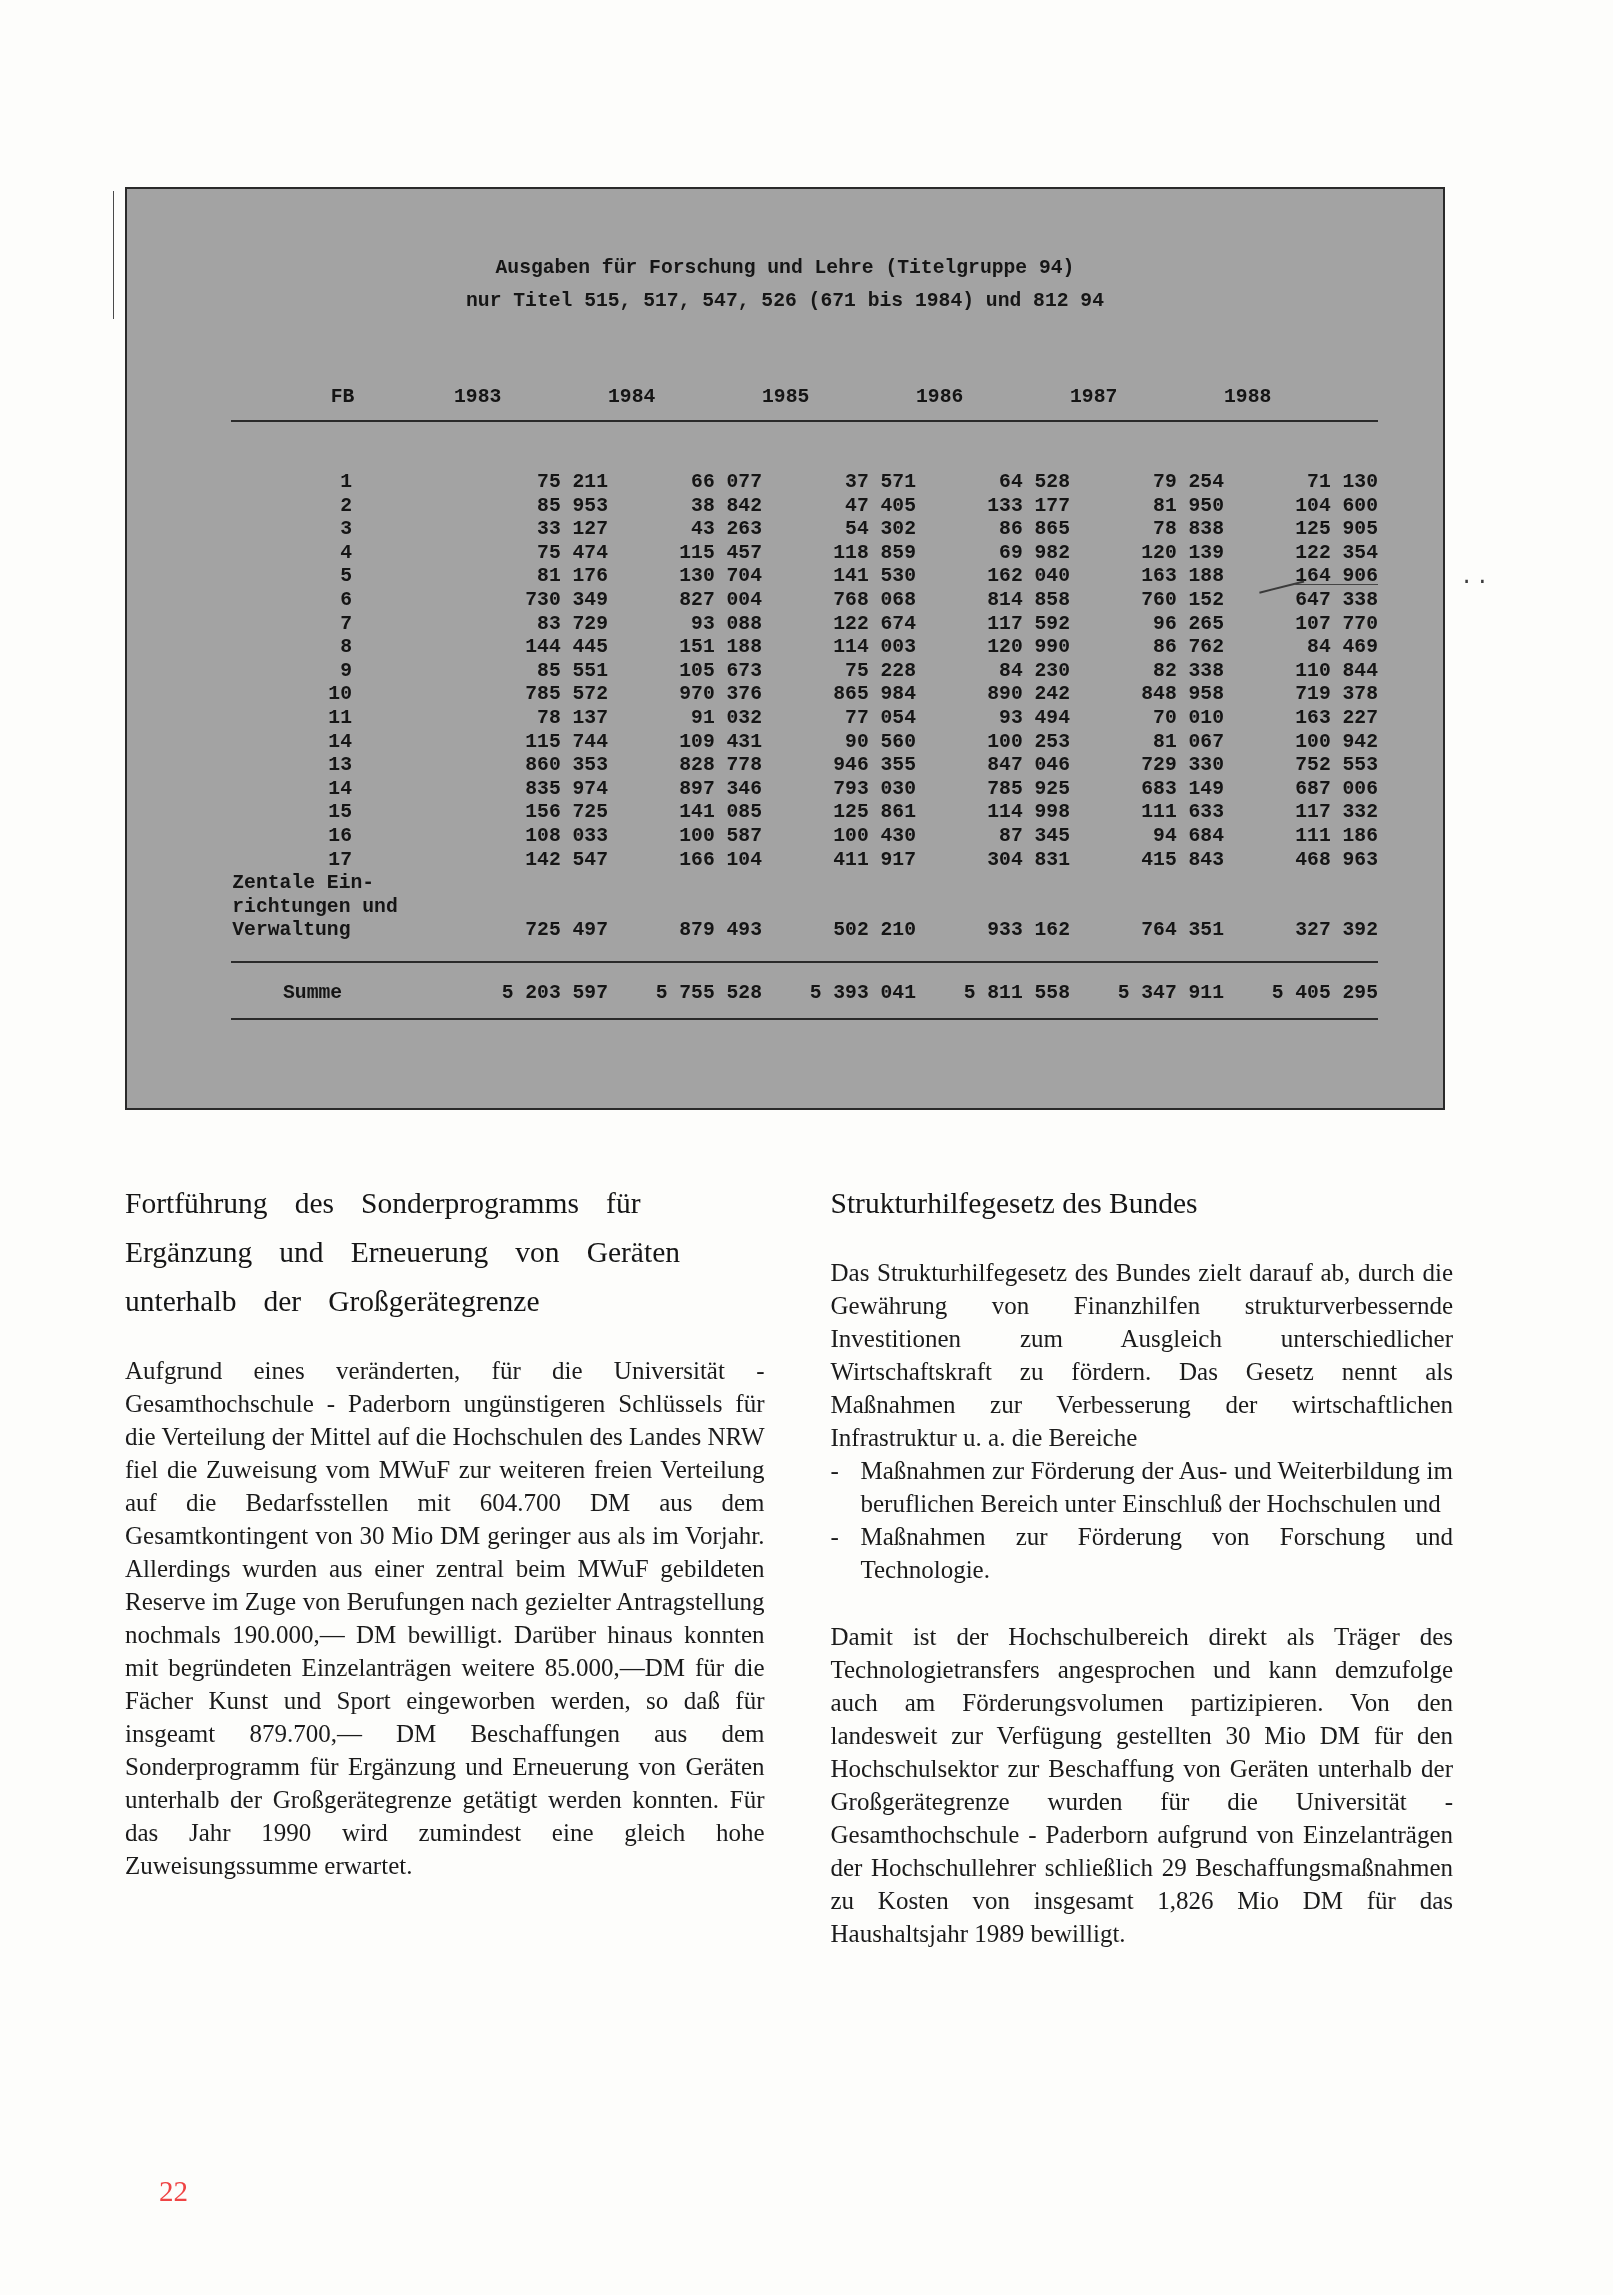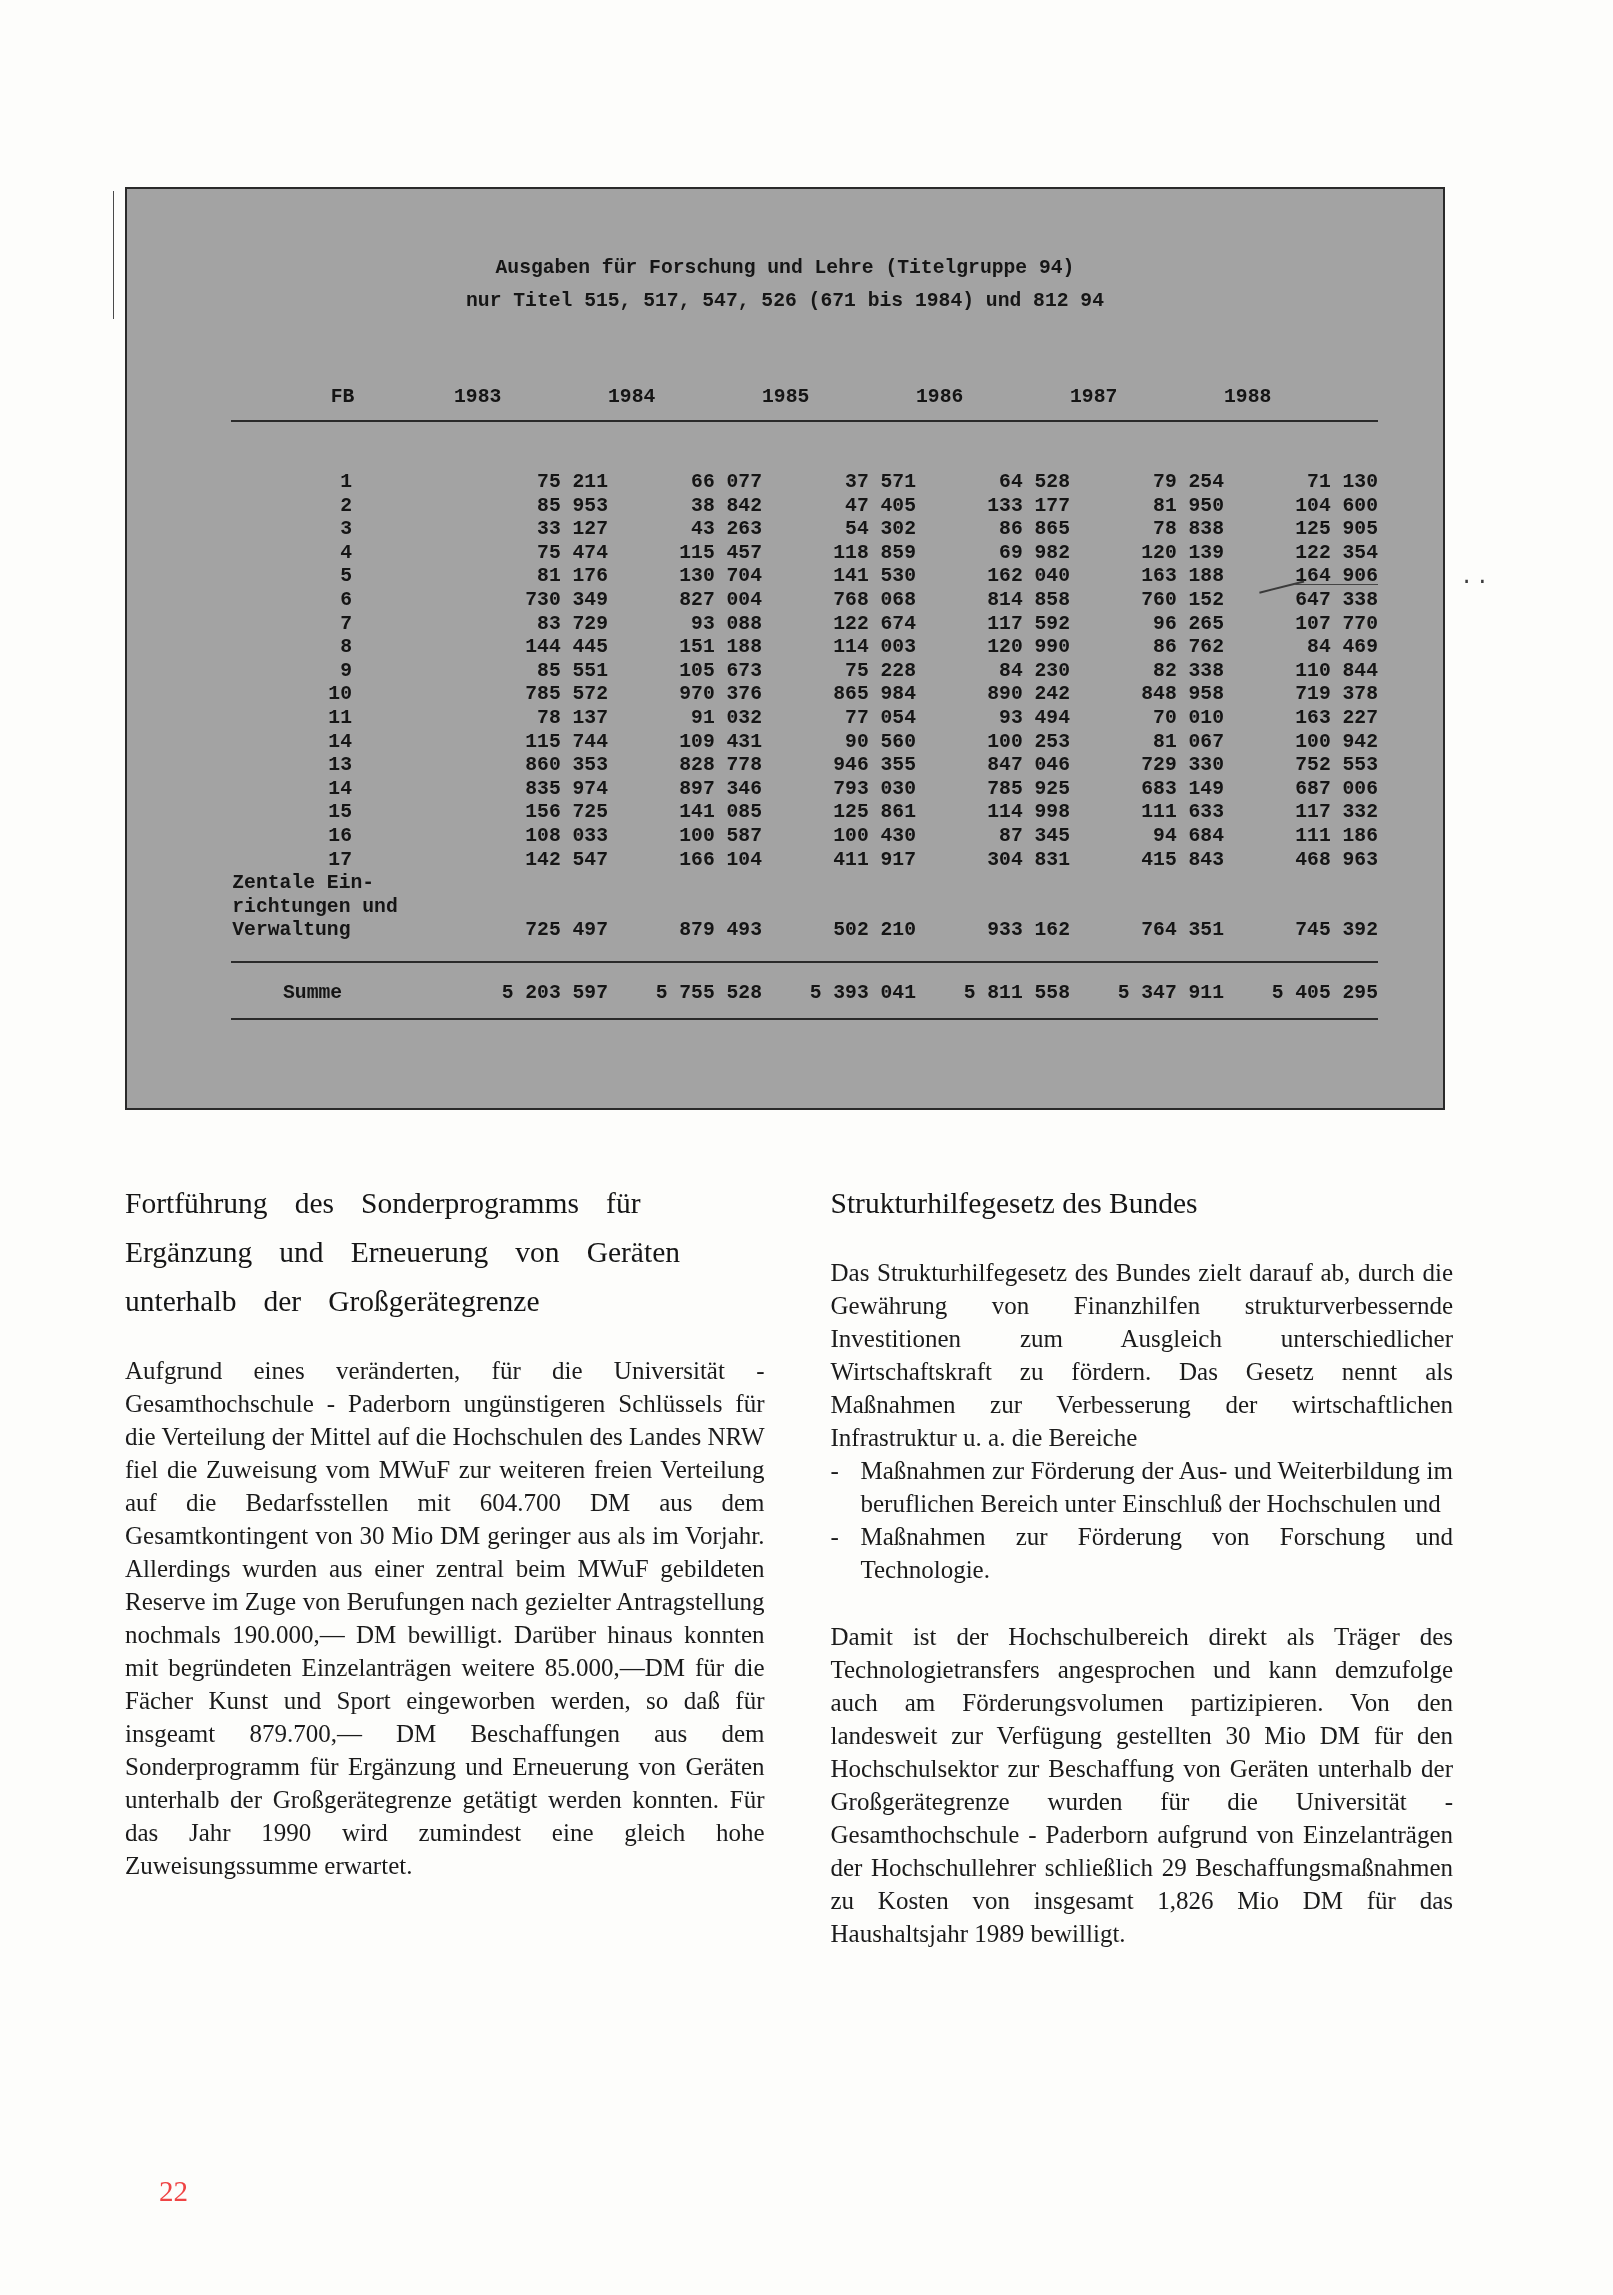--- a/index.html
+++ b/index.html
@@ -329,21 +329,21 @@
           </tr>
           <tr>
             <td class="fb-label text">Zentale Ein-
 richtungen und
 Verwaltung</td>
             <td class="val">725 497</td>
             <td class="val">879 493</td>
             <td class="val">502 210</td>
             <td class="val">933 162</td>
             <td class="val">764 351</td>
-            <td class="val">745 392</td>
+            <td class="val">327 392</td>
           </tr>
         </tbody>
       <tbody class="summe">
         <tr>
             <td class="fb-label summe-label">Summe</td>
             <td class="val">5 203 597</td>
             <td class="val">5 755 528</td>
             <td class="val">5 393 041</td>
             <td class="val">5 811 558</td>
             <td class="val">5 347 911</td>

